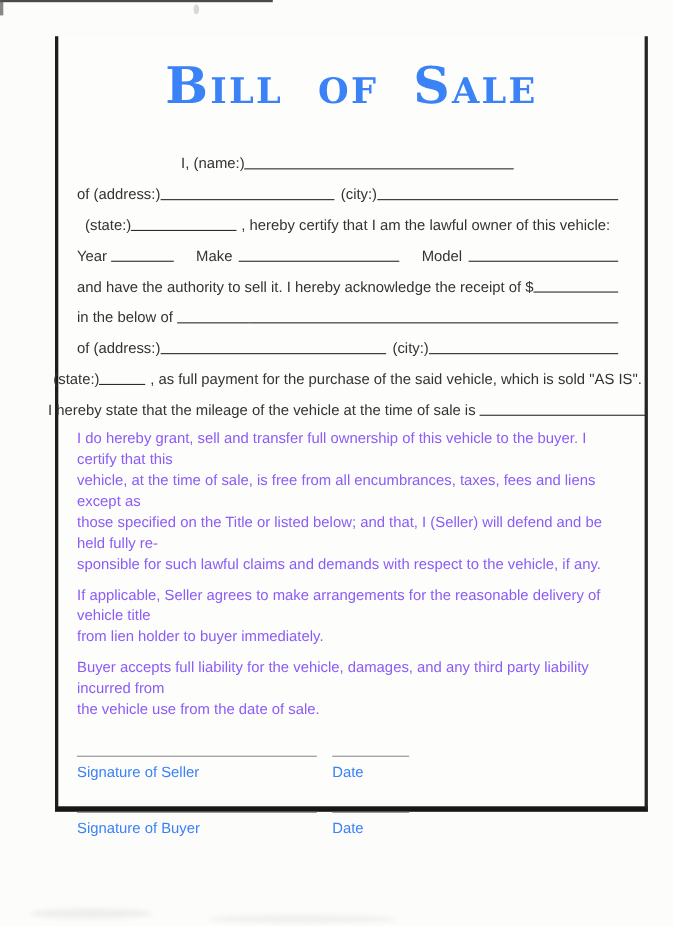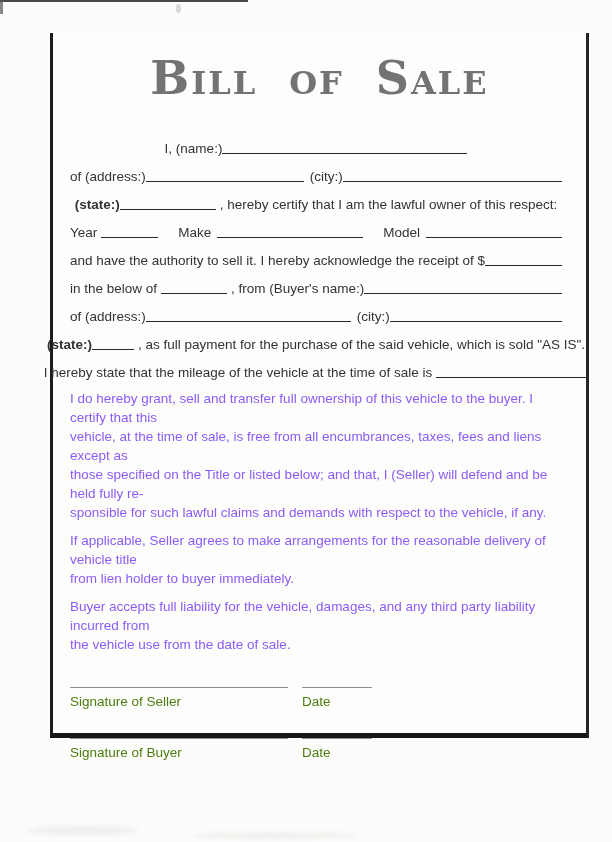--- a/index.html
+++ b/index.html
@@ -50,39 +50,39 @@
   .doc-title{
     margin:20px 0 0 0;
     text-align:center;
     font-family:"DejaVu Serif", serif;
     font-weight:bold;
     font-variant:small-caps;
     font-size:46px;
     line-height:50px;
     letter-spacing:2px;
     word-spacing:14px;
-    color:#737373;
+    color:#3b82f6;
   }
 
   .content{
     margin-top:26px;
     padding:0 24px 0 17px;
     color:#333333;
     font-size:13.5px;
   }
 
   .row{
     display:flex;
     align-items:flex-end;
     height:28px;
     white-space:nowrap;
     justify-content:center;
   }
   .row .lbl{line-height:17px;}
-  .b{font-weight:bold;}
+  .b{font-weight:normal;}
   .blank{
     display:inline-block;
     border-bottom:1.5px solid #2b2b2b;
     height:3px;
     margin-bottom:3px;
     flex:0 0 auto;
   }
   .grow{flex:1 1 auto;}
   .ml4{margin-left:4px;}
   .ml6{margin-left:6px;}
@@ -101,21 +101,21 @@
 
   .sig-group{margin-top:30px;}
   .sig-group.buyer{margin-top:26px;}
   .sig-lines{display:flex;align-items:flex-end;height:4px;}
   .sig-line{
     display:inline-block;height:2px;
     border-bottom:1.2px solid #8f8f8f;
   }
   .sig-line.sig{width:218px;}
   .sig-line.date{width:70px;margin-left:14px;}
-  .sig-labels{display:flex;margin-top:6px;font-size:13.5px;color:#4d7c0f;}
+  .sig-labels{display:flex;margin-top:6px;font-size:13.5px;color:#3b82f6;}
   .sig-labels .sig-name{width:232px;}
 </style>
 </head>
 <body>
 
 <div class="page">
 
   <div class="artifact-top"></div>
   <div class="artifact-edge"></div>
   <div class="artifact-speck"></div>
@@ -136,21 +136,21 @@
       <div class="row">
         <span class="lbl">of (address:)</span>
         <span class="blank" style="width:158px"></span>
         <span class="lbl ml6">(city:)</span>
         <span class="blank grow"></span>
       </div>
 
       <div class="row">
         <span class="lbl b">(state:)</span>
         <span class="blank" style="width:96px"></span>
-        <span class="lbl ml4">, hereby certify that I am the lawful owner of this respect:</span>
+        <span class="lbl ml4">, hereby certify that I am the lawful owner of this vehicle:</span>
       </div>
 
       <div class="row">
         <span class="lbl">Year</span>
         <span class="blank ml4" style="width:57px"></span>
         <span class="lbl ml8">Make</span>
         <span class="blank ml6" style="width:146px"></span>
         <span class="lbl ml8">Model</span>
         <span class="blank grow ml6"></span>
       </div>
@@ -158,21 +158,20 @@
 
       <div class="row">
         <span class="lbl">and have the authority to sell it. I hereby acknowledge the receipt of $</span>
         <span class="blank grow"></span>
       </div>
 
 
       <div class="row">
         <span class="lbl">in the below of</span>
         <span class="blank ml4" style="width:66px"></span>
-        <span class="lbl ml4">, from (Buyer's name:)</span>
         <span class="blank grow"></span>
       </div>
 
       <div class="row">
         <span class="lbl">of (address:)</span>
         <span class="blank" style="width:205px"></span>
         <span class="lbl ml6">(city:)</span>
         <span class="blank grow"></span>
       </div>
 

